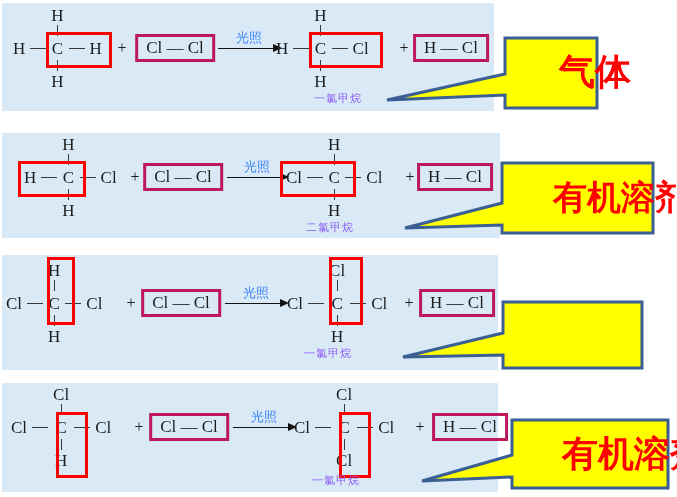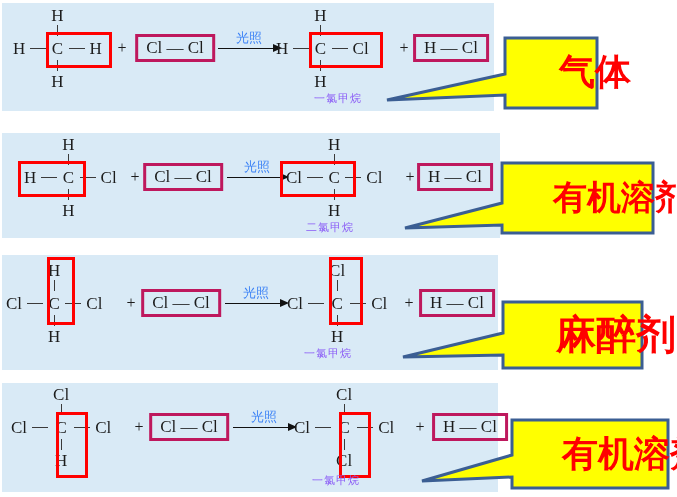--- a/index.html
+++ b/index.html
@@ -155,21 +155,20 @@
     <span class="vb vb-bot"></span>
     <span class="atom a-bot">H</span>
     <div class="hl" style="left:42px;top:-4px;width:28px;height:62px;"></div>
   </div>
   <span class="pp plus" style="left:409px;top:303px;">+</span>
   <span class="diat" style="left:457px;top:303px;">H — Cl</span>
   <span class="pp pname" style="left:328px;top:353px;">一氯甲烷</span>
   <svg class="callout-svg" style="left:399px;top:298px;" width="247" height="74" viewBox="0 0 247 74">
     <path d="M4,59 L104,35 L104,4 L243,4 L243,70 L104,70 L104,57 Z" fill="#ffff00" stroke="#3b5e93" stroke-width="3"></path>
   </svg>
-  <span class="callout-text" style="left:572px;top:335px;font-size:40px;">麻醉剂</span>
 
   <div class="mol" style="left:11px;top:385px;">
     <span class="atom a-top">Cl</span>
     <span class="vb vb-top"></span>
     <span class="atom a-left">Cl</span>
     <span class="hb hb-left"></span>
     <span class="atom a-c">C</span>
     <span class="hb hb-right"></span>
     <span class="atom a-right">Cl</span>
     <span class="vb vb-bot"></span>

